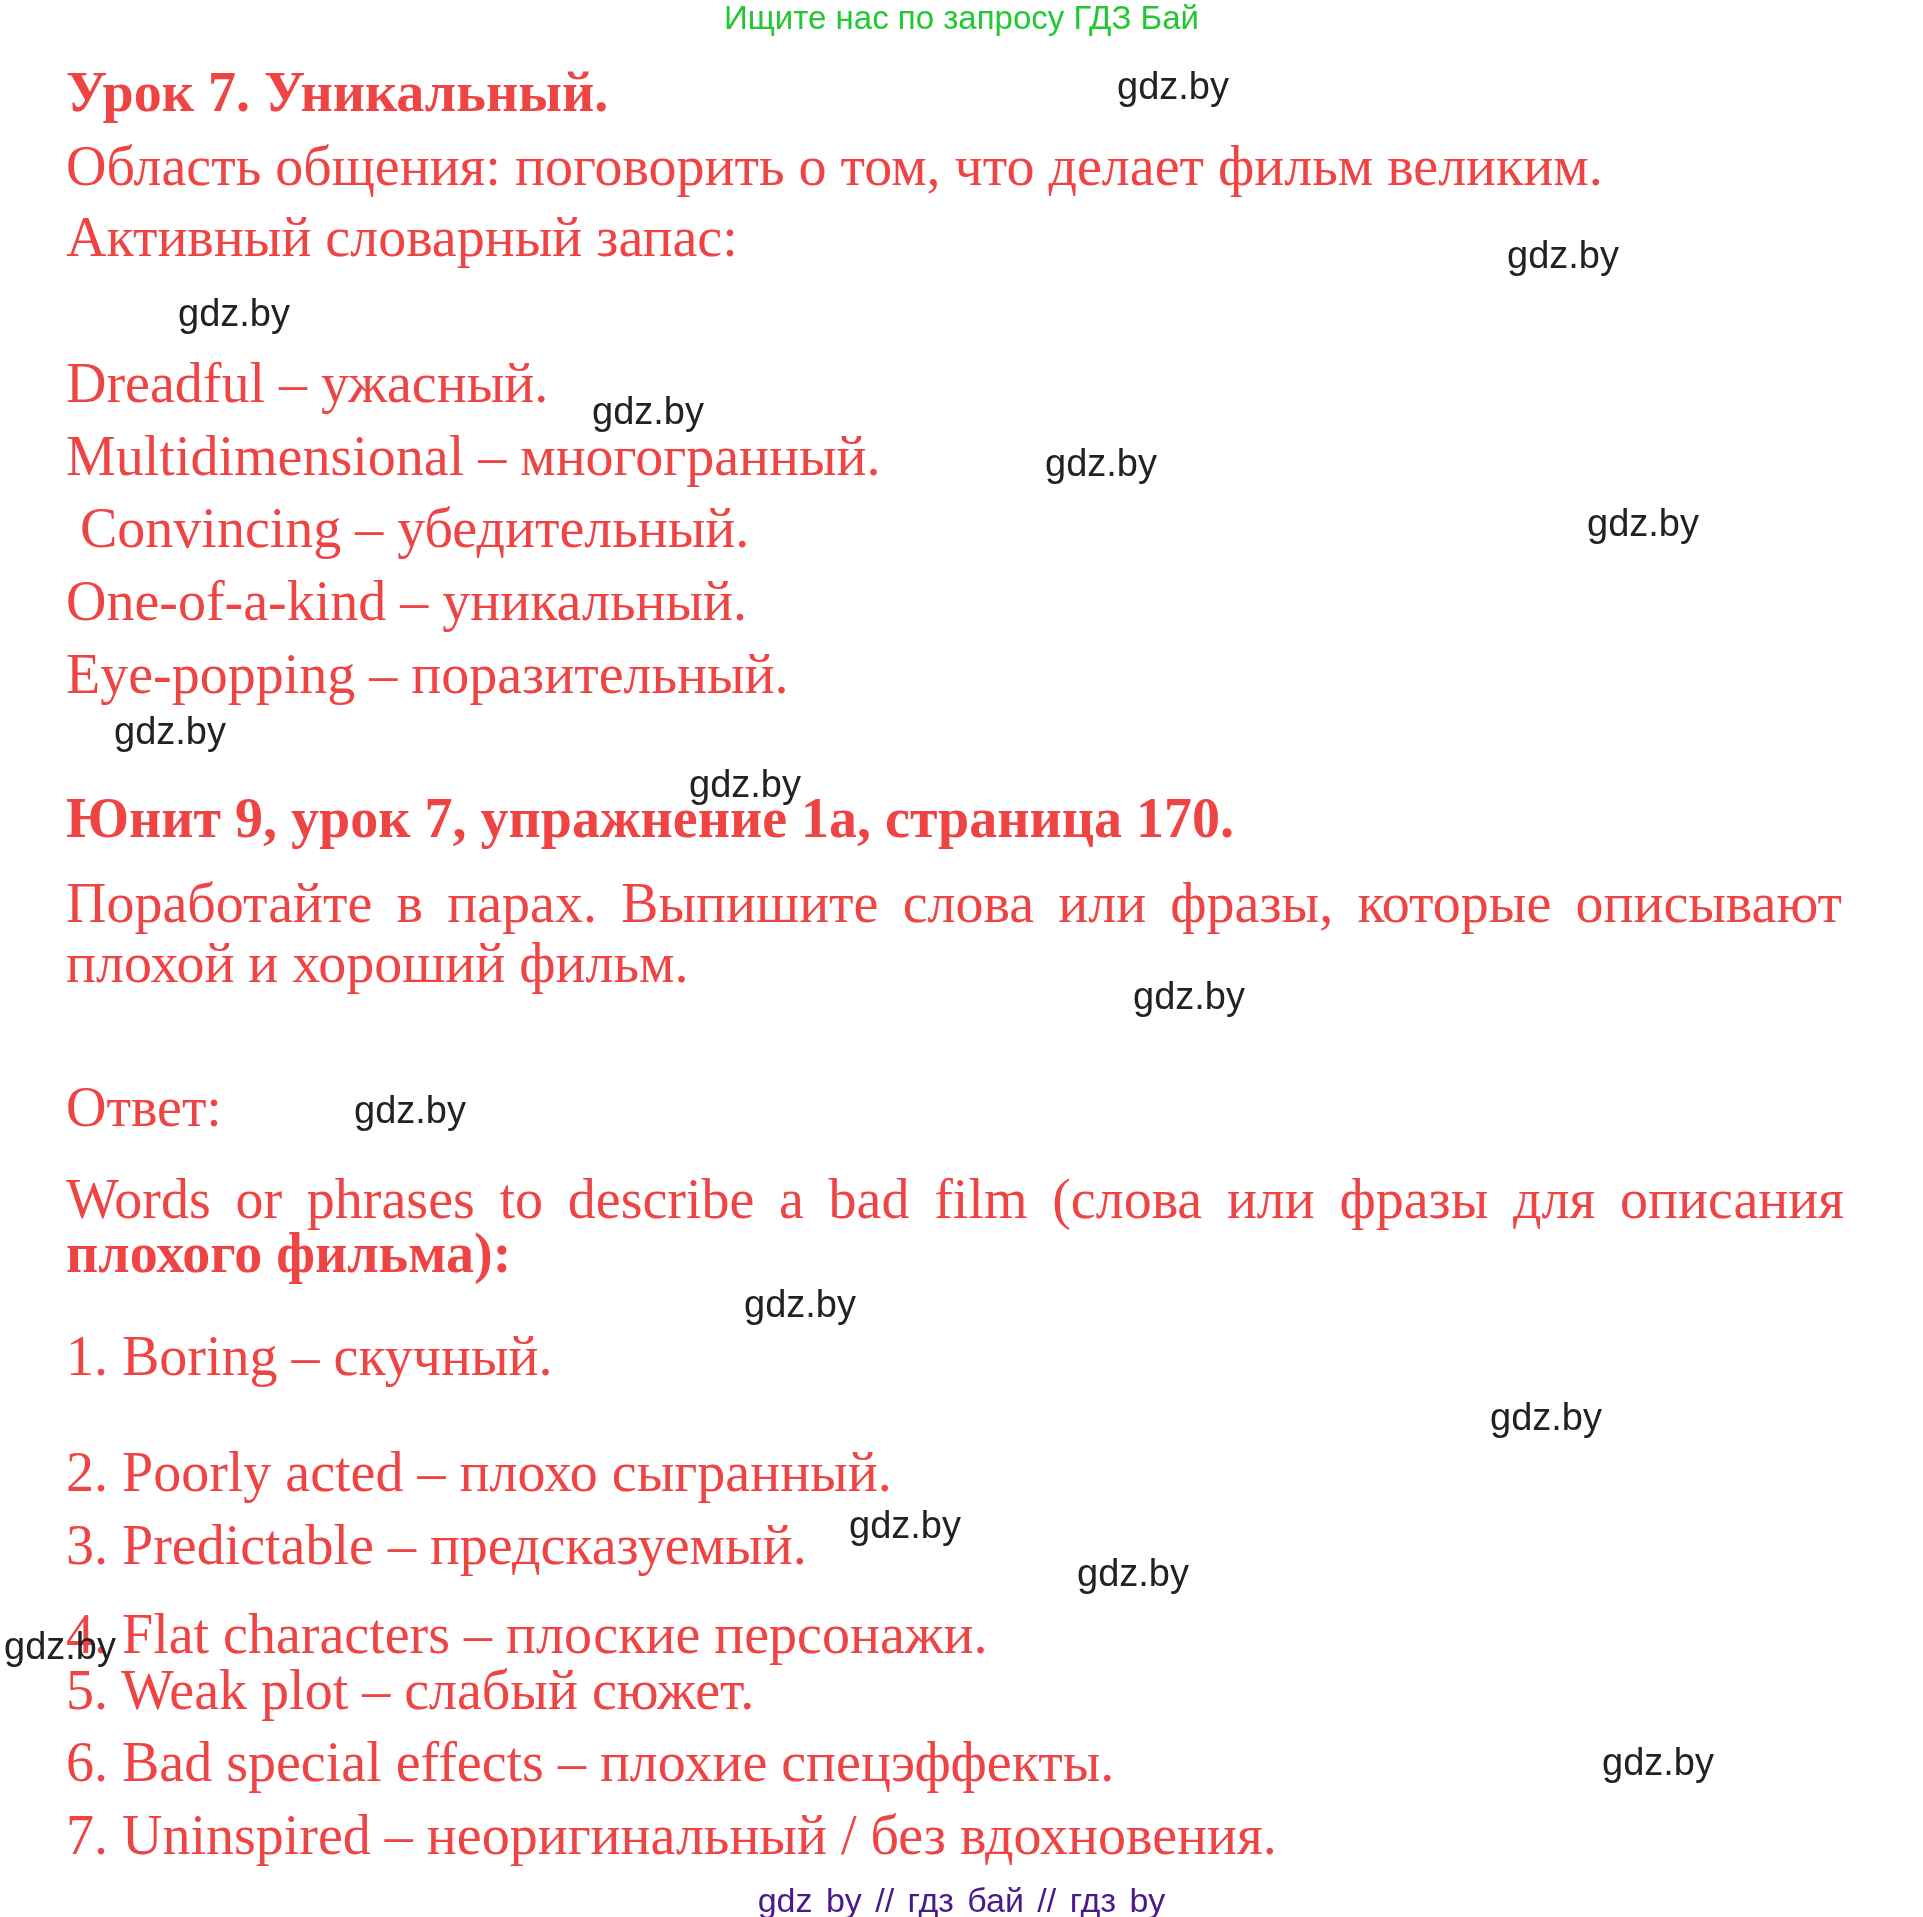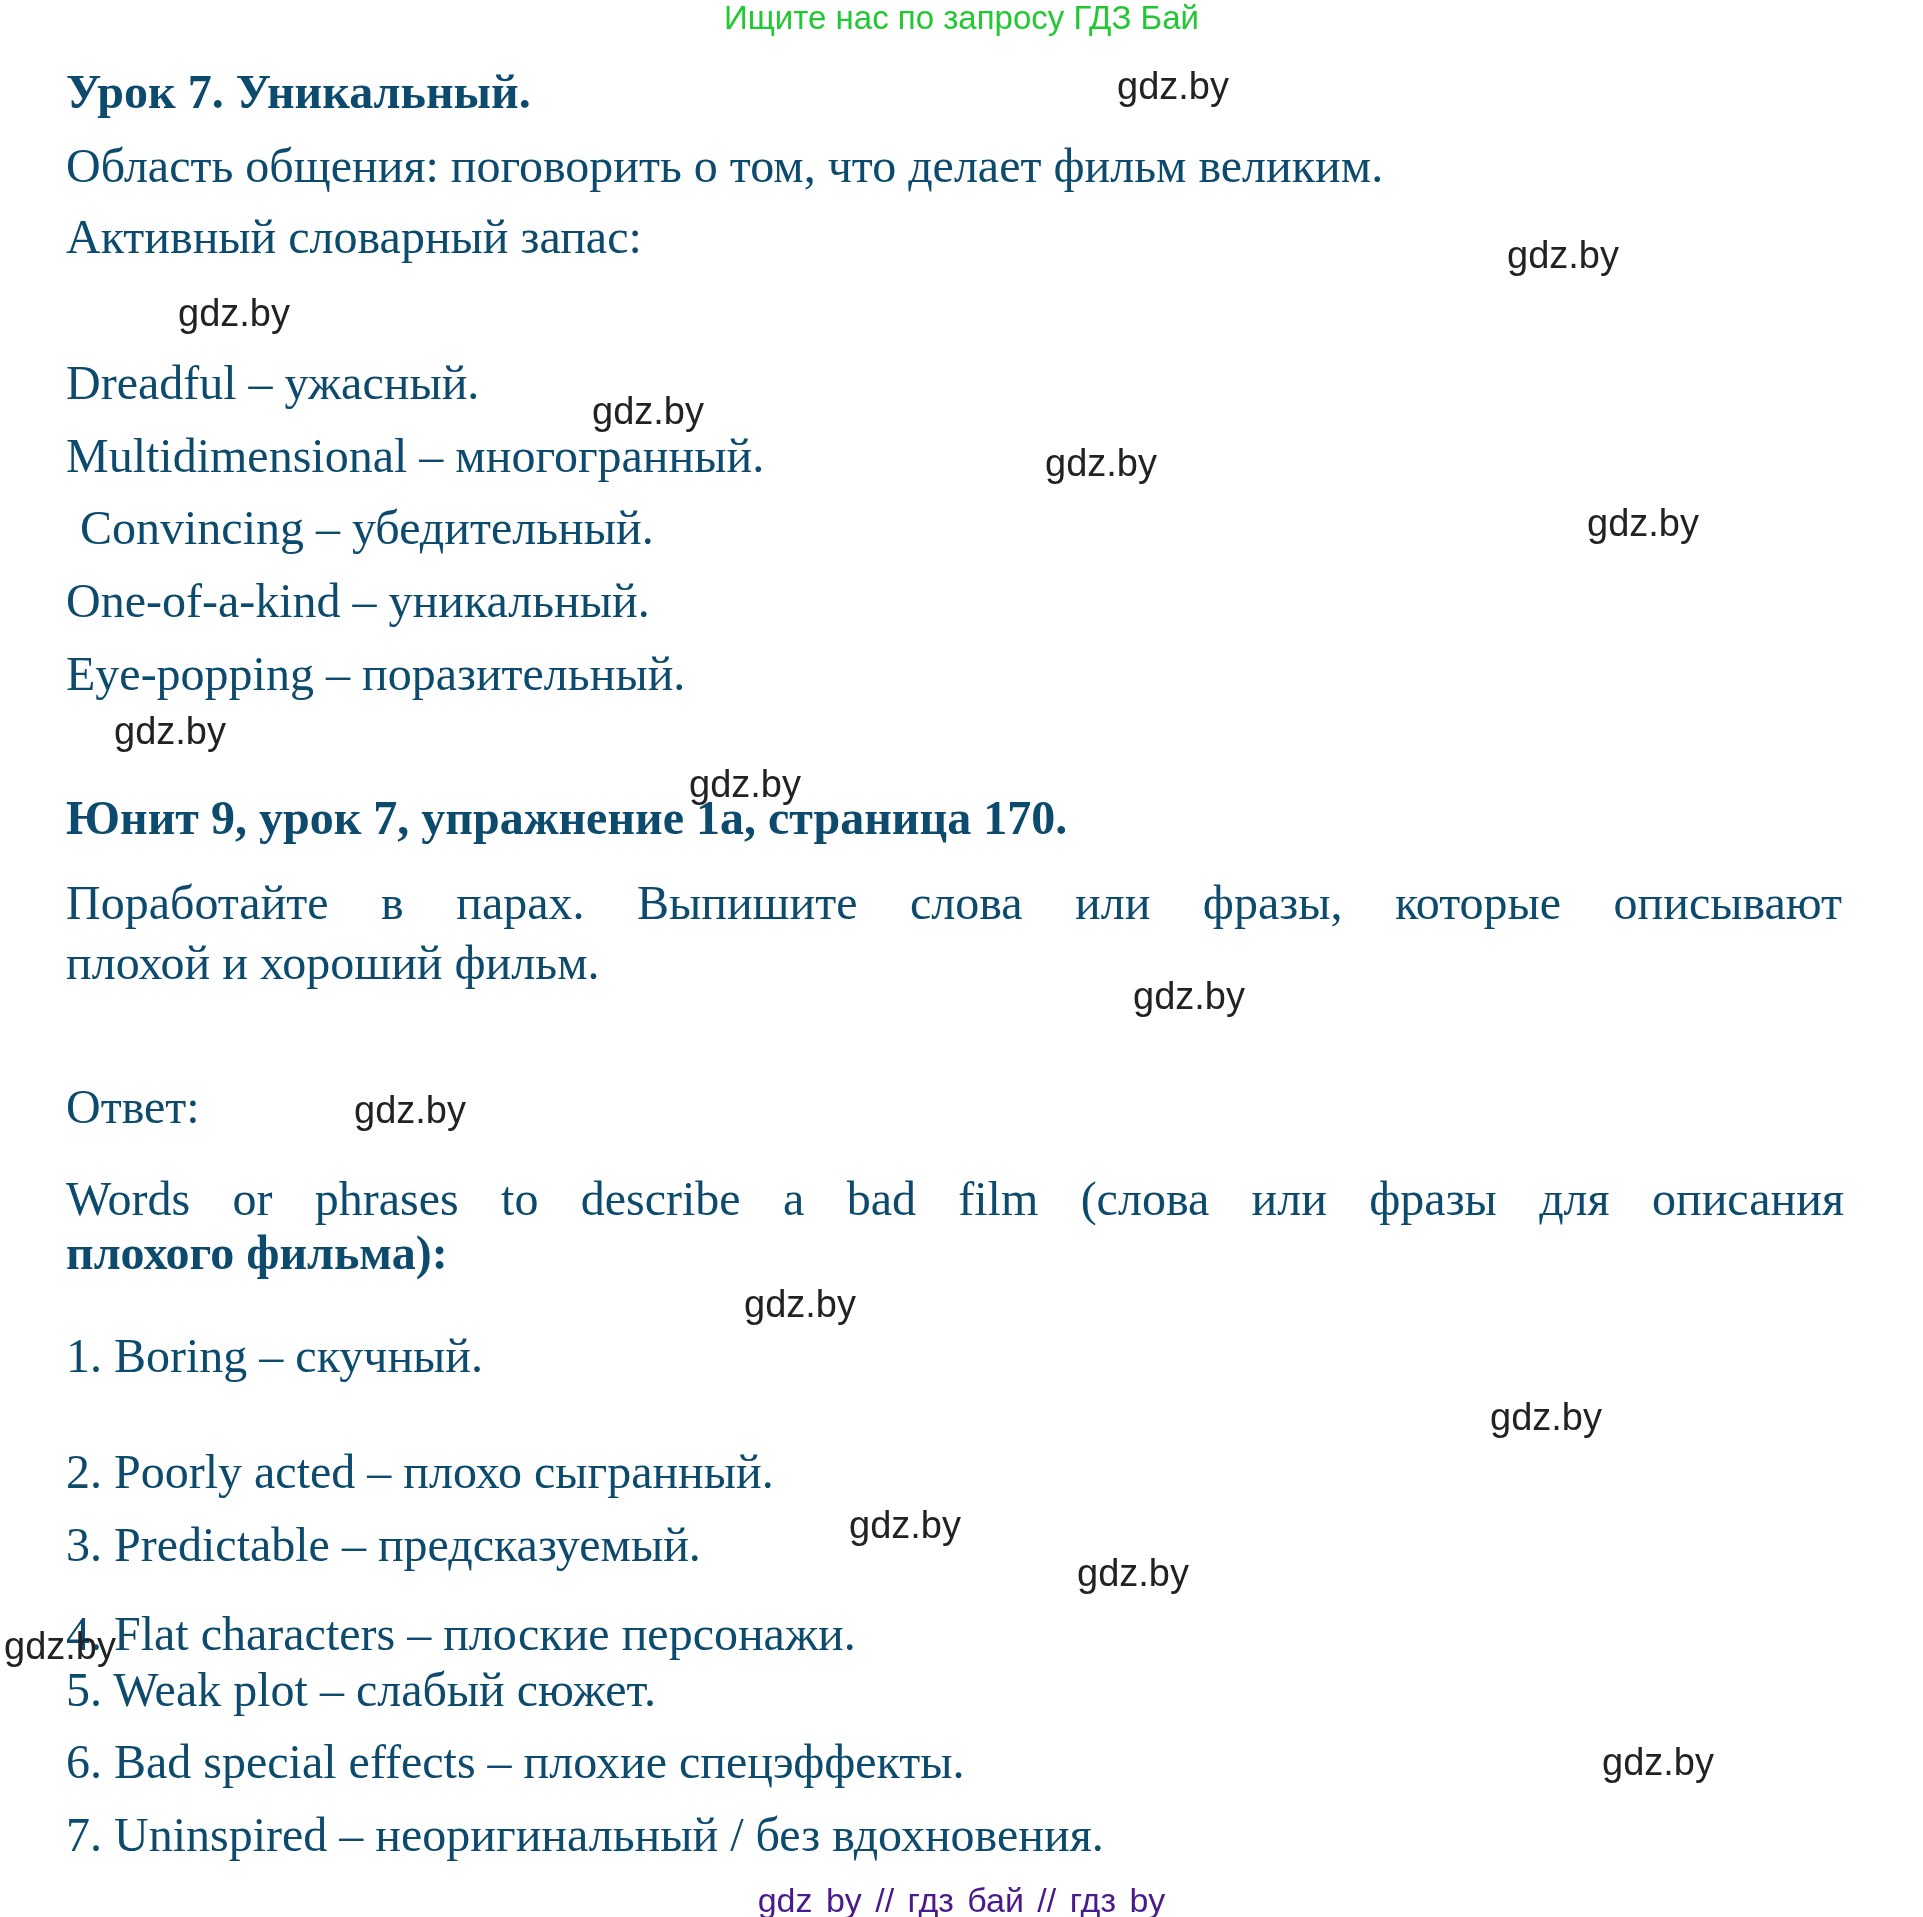--- a/index.html
+++ b/index.html
@@ -1,20 +1,20 @@
 <!DOCTYPE html>
 <html><head>
 <meta charset="utf-8">
 <style>
   html, body { margin:0; padding:0; background:#ffffff; }
   body { width:1923px; height:1917px; position:relative; overflow:hidden; }
   .banner { position:absolute; left:0; width:1923px; top:-2px; text-align:center;
             font-family:"Liberation Sans", sans-serif; font-size:33px; color:#22c832; line-height:40px; }
   .ln { position:absolute; left:66px; white-space:nowrap; font-family:"Liberation Serif", serif;
-        font-size:48px; line-height:60px; color:#0c4a6e; }
+        font-size:56px; line-height:60px; color:#ef4444; }
   .bold { font-weight:bold; }
   .wm { position:absolute; white-space:nowrap; font-family:"Liberation Sans", sans-serif;
         font-size:38px; line-height:32px; color:#222; }
   .footer { position:absolute; left:0; width:1923px; top:1880px; text-align:center;
             font-family:"Liberation Sans", sans-serif; font-size:34px; color:#4b1a8a; line-height:40px; word-spacing:4px; }
   .justify { width:1780px; text-align:justify; text-align-last:justify; }
 </style>
 </head>
 <body>
 

